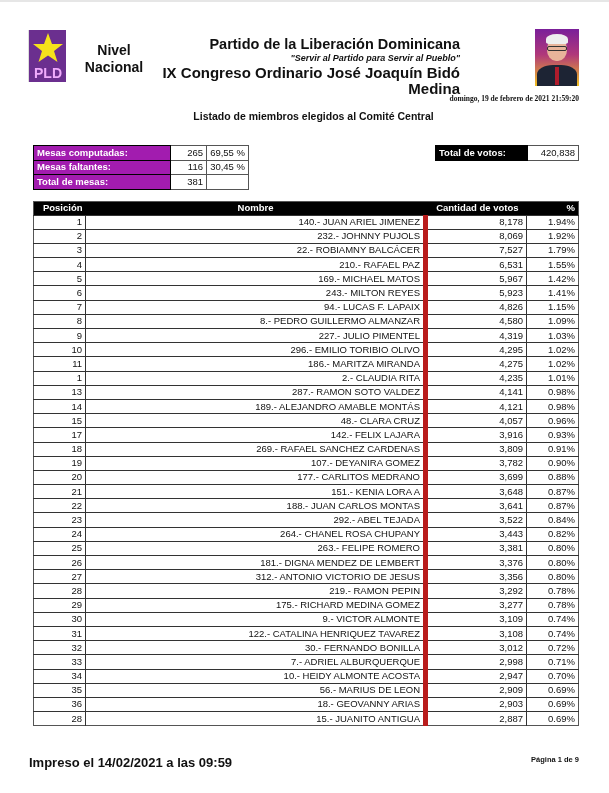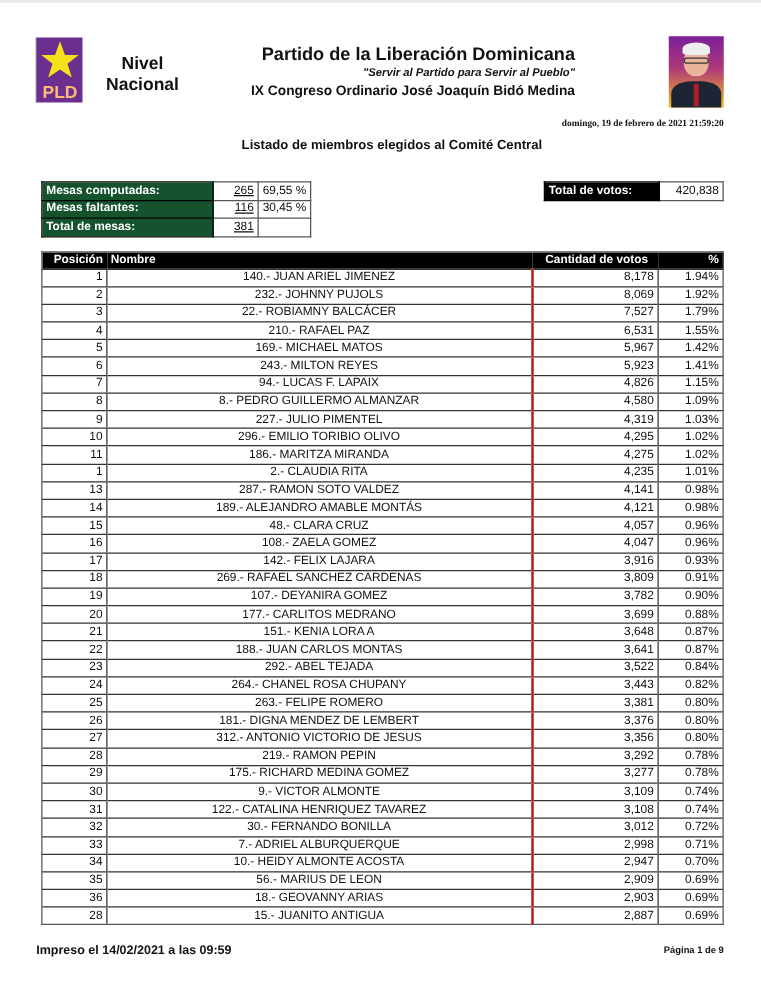--- a/index.html
+++ b/index.html
@@ -1,59 +1,59 @@
 <!DOCTYPE html>
 <html><head>
 <meta charset="utf-8">
 <style>
   * { box-sizing: border-box; margin: 0; padding: 0; }
   html, body { width: 609px; height: 793px; background: #ffffff; overflow: hidden; }
   body { position: relative; font-family: "Liberation Sans", sans-serif; color: #111; }
   .topline { position: absolute; left: 0; top: 0; width: 609px; height: 2px; background: #e6e6e6; }
   .logo { position: absolute; left: 28px; top: 30px; width: 38px; height: 52px; background: #6b2f8f; border-left: 1px solid #ddd; }
   .logo svg { position: absolute; left: 3px; top: 2px; }
-  .logo .pld { position: absolute; left: 0; bottom: 1px; width: 38px; text-align: center; color: #fdba74; font-weight: bold; font-size: 14px; letter-spacing: 0px; }
+  .logo .pld { position: absolute; left: 0; bottom: 1px; width: 38px; text-align: center; color: #f0abfc; font-weight: bold; font-size: 14px; letter-spacing: 0px; }
   .level { position: absolute; left: 78px; top: 42px; width: 72px; text-align: center; font-weight: bold; font-size: 14px; line-height: 17px; }
   .header-center { position: absolute; left: 150px; top: 36px; width: 310px; text-align: right; }
   .party { font-weight: bold; font-size: 14.5px; line-height: 17px; }
   .motto { font-style: italic; font-weight: bold; font-size: 9px; line-height: 10px; }
-  .congress { font-weight: bold; font-size: 11px; line-height: 16px; margin-top: 2px; }
+  .congress { font-weight: bold; font-size: 15px; line-height: 16px; margin-top: 2px; }
   .photo { position: absolute; left: 535px; top: 29px; width: 44px; height: 57px; background: linear-gradient(180deg, #7a1f9a 0%, #b0387a 45%, #f0c020 100%); overflow: hidden; }
   .photo .head { position: absolute; left: 12px; top: 8px; width: 20px; height: 24px; border-radius: 50% 50% 45% 45%; background: #e8b49a; }
   .photo .hair { position: absolute; left: 11px; top: 5px; width: 22px; height: 10px; border-radius: 50% 50% 20% 20%; background: #eeeeee; }
   .photo .glasses { position: absolute; left: 12px; top: 17px; width: 20px; height: 5px; border: 1px solid #333; border-radius: 2px; }
   .photo .body { position: absolute; left: 2px; top: 36px; width: 40px; height: 24px; border-radius: 40% 40% 0 0; background: #1d2434; }
   .photo .tie { position: absolute; left: 20px; top: 38px; width: 4px; height: 18px; background: #b01c2c; }
   .datetime { position: absolute; right: 30px; top: 94px; font-family: "Liberation Serif", serif; font-weight: bold; font-size: 7.5px; }
   .list-title { position: absolute; left: 0; width: 609px; top: 110px; text-align: center; font-weight: bold; font-size: 10.5px; padding-left: 18px; }
 
   table { border-collapse: collapse; font-size: 9.5px; }
   .summary { position: absolute; left: 33px; top: 145px; }
   .summary td { height: 14.6px; border: 1px solid #555; padding: 0 3px; line-height: 12px; }
-  .summary td.lbl { background: #14532d; color: #fff; font-weight: bold; width: 137px; border-color: #000; }
-  .summary td.num { width: 36px; text-align: right; text-decoration: underline; }
+  .summary td.lbl { background: #a21caf; color: #fff; font-weight: bold; width: 137px; border-color: #000; }
+  .summary td.num { width: 36px; text-align: right; }
   .summary td.pct { width: 42px; text-align: right; }
   .total-votes { position: absolute; left: 435px; top: 145px; }
   .total-votes td { height: 14.6px; border: 1px solid #555; padding: 0 3px; line-height: 12px; }
   .total-votes td.lbl { background: #000; color: #fff; font-weight: bold; width: 92px; border-color: #000; }
   .total-votes td.num { width: 51px; text-align: right; }
 
   .results { position: absolute; left: 33px; top: 201px; width: 546px; border: 1px solid #555; }
   .results th { background: #000; color: #fff; font-weight: bold; height: 13.5px; padding: 0 3px; line-height: 12px; }
   .results th.pos { text-align: right; width: 52px; }
-  .results th.name { text-align: left; }
+  .results th.name { text-align: center; }
   .results th.votes { text-align: right; padding-right: 8px; width: 101px; }
   .results th.pct { text-align: right; width: 52px; }
   .results td { height: 14.2px; border-top: 1px solid #333; padding: 0 3px; line-height: 12px; white-space: nowrap; }
   .results td.pos { text-align: right; border-right: 1px solid #333; }
-  .results td.name { text-align: center; border-right: 2px solid #b91c1c; }
+  .results td.name { text-align: right; border-right: 5px solid #b91c1c; }
   .results td.votes { text-align: right; border-right: 1px solid #333; }
   .results td.pct { text-align: right; }
 
-  .footer-left { position: absolute; left: 29px; top: 755px; font-weight: bold; font-size: 10px; }
+  .footer-left { position: absolute; left: 29px; top: 755px; font-weight: bold; font-size: 13px; }
   .footer-right { position: absolute; right: 30px; top: 755px; font-weight: bold; font-size: 7.5px; }
 </style>
 </head>
 <body>
 
 <div class="topline"></div>
 
 <div class="logo">
   <svg width="32" height="32" viewBox="0 0 32 32">
     <polygon points="16,1 20,12 31,12 22,19 25.5,30 16,23.5 6.5,30 10,19 1,12 12,12" fill="#f5e21b"></polygon>
@@ -207,26 +207,20 @@
         <td class="votes">4,121</td>
         <td class="pct">0.98%</td>
       </tr>
       <tr>
         <td class="pos">15</td>
         <td class="name">48.- CLARA CRUZ</td>
         <td class="votes">4,057</td>
         <td class="pct">0.96%</td>
       </tr>
       <tr>
-        <td class="pos">16</td>
-        <td class="name">108.- ZAELA GOMEZ</td>
-        <td class="votes">4,047</td>
-        <td class="pct">0.96%</td>
-      </tr>
-      <tr>
         <td class="pos">17</td>
         <td class="name">142.- FELIX LAJARA</td>
         <td class="votes">3,916</td>
         <td class="pct">0.93%</td>
       </tr>
       <tr>
         <td class="pos">18</td>
         <td class="name">269.- RAFAEL SANCHEZ CARDENAS</td>
         <td class="votes">3,809</td>
         <td class="pct">0.91%</td>

